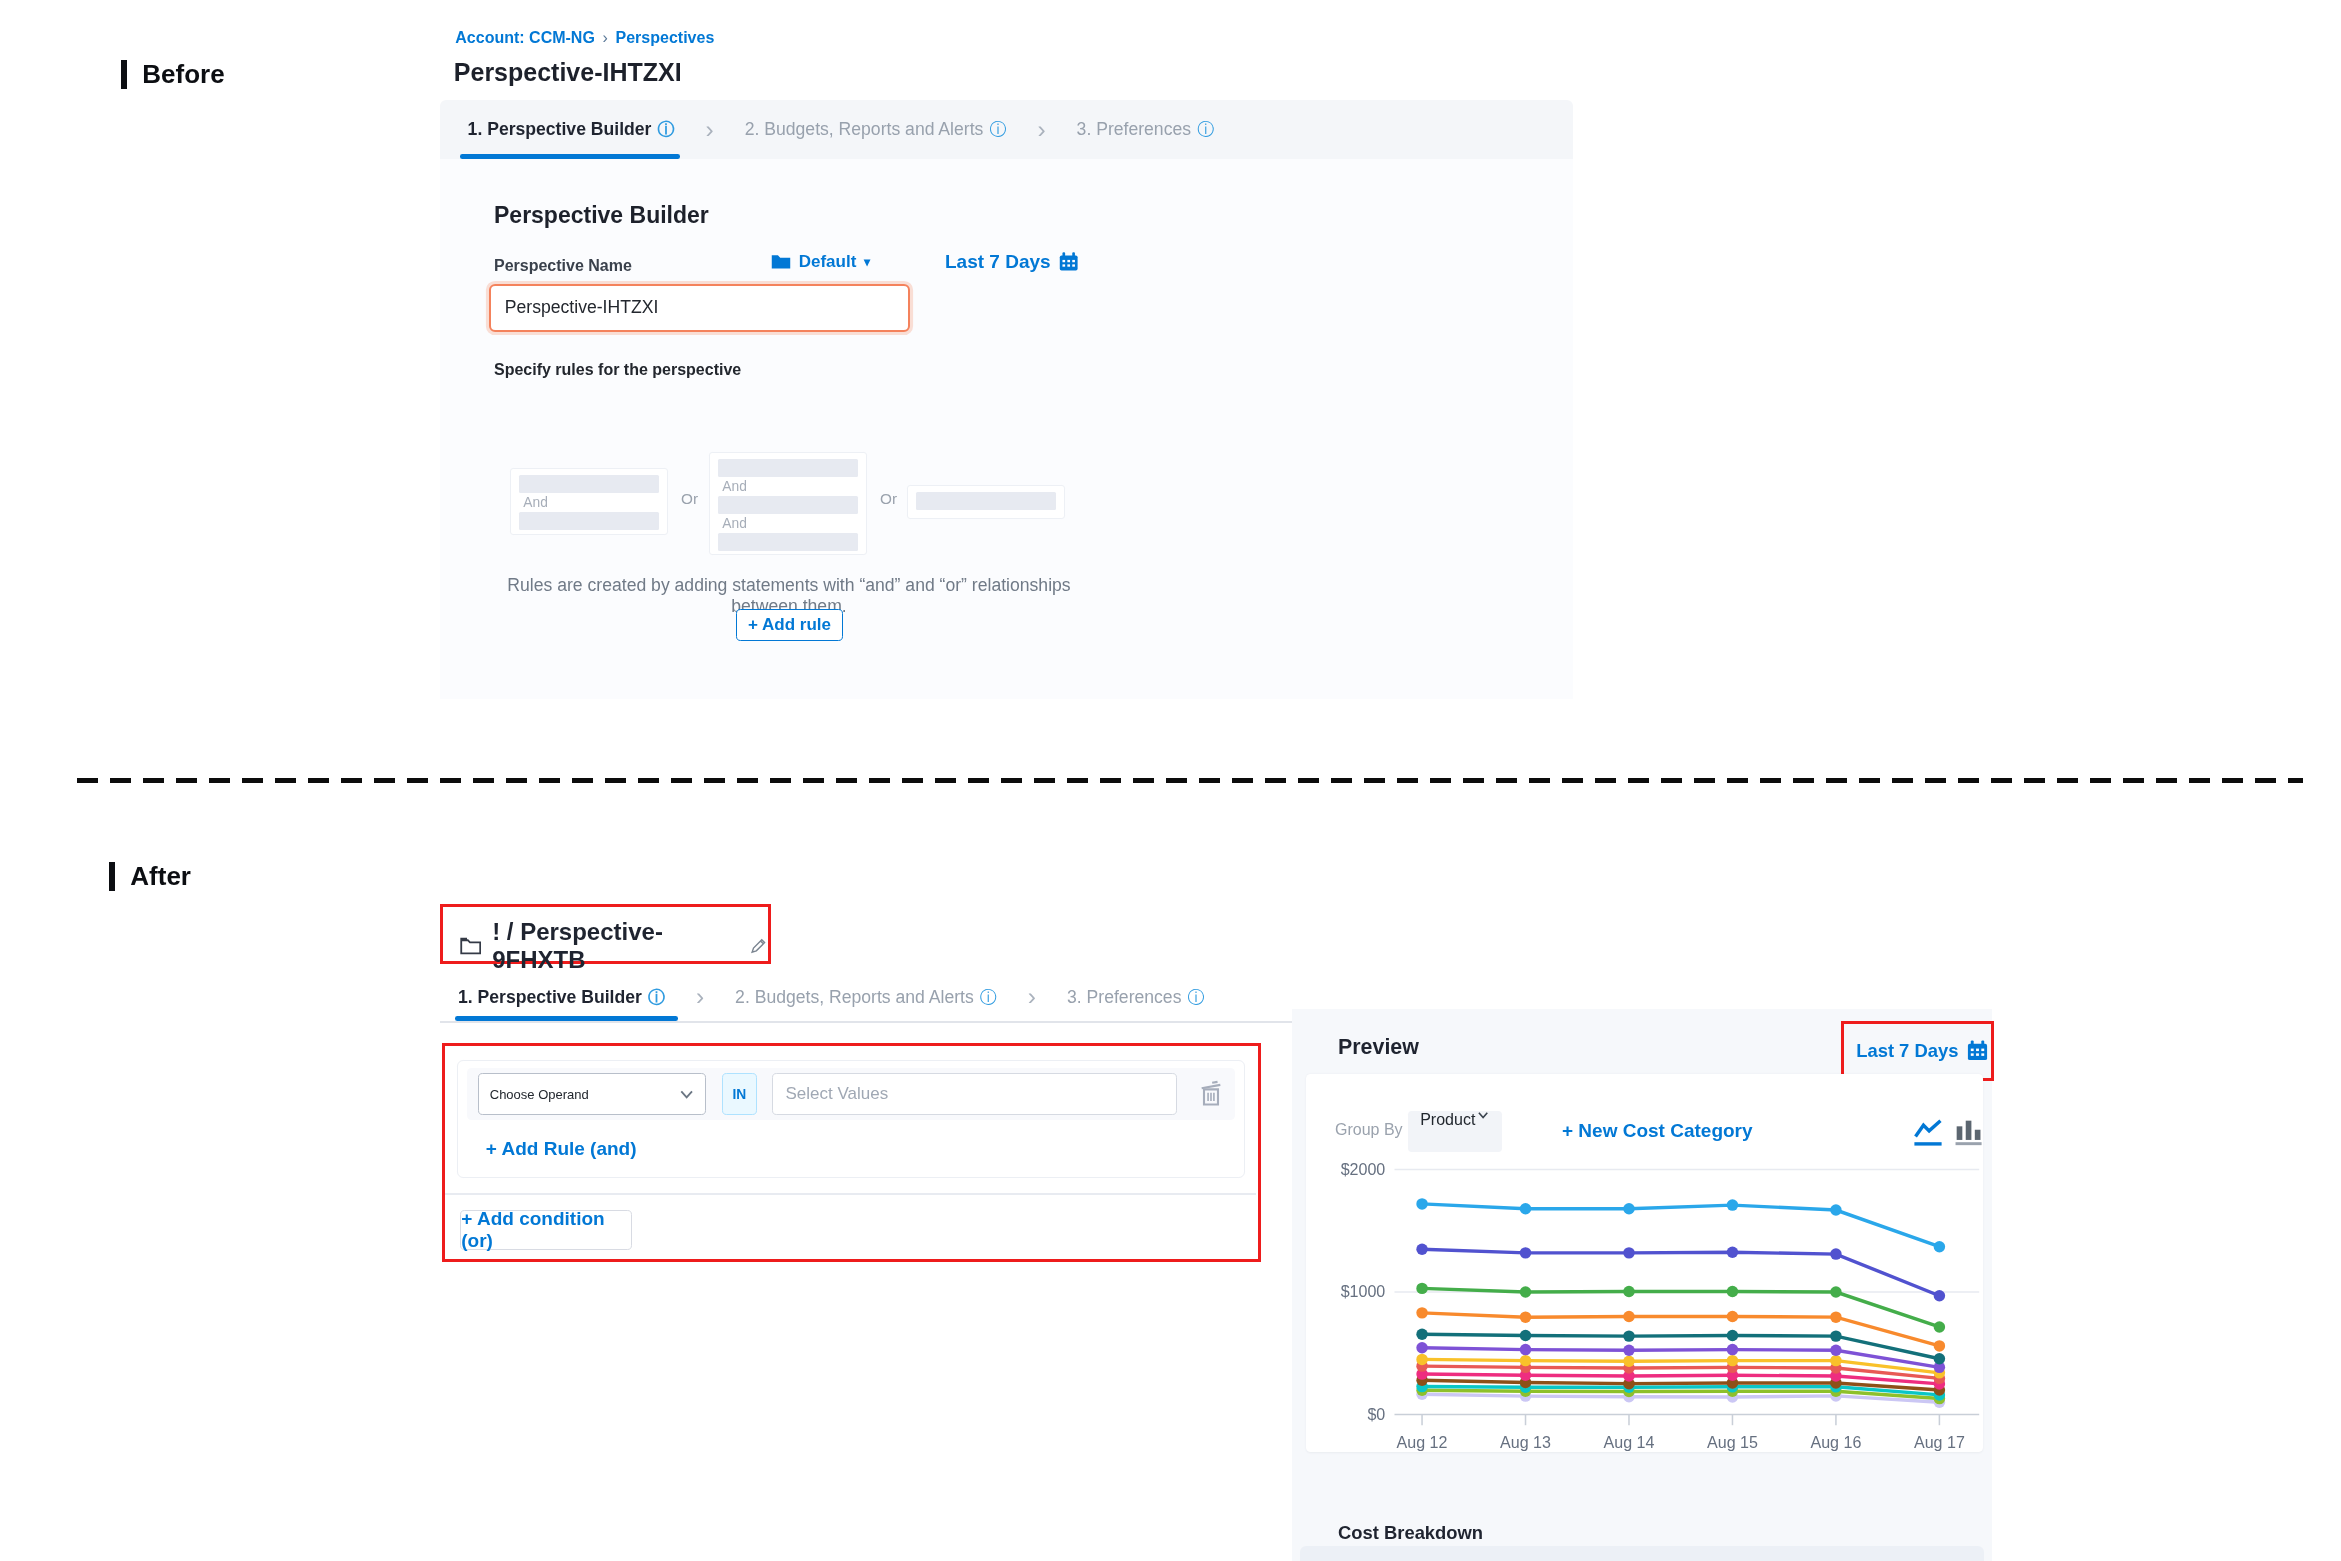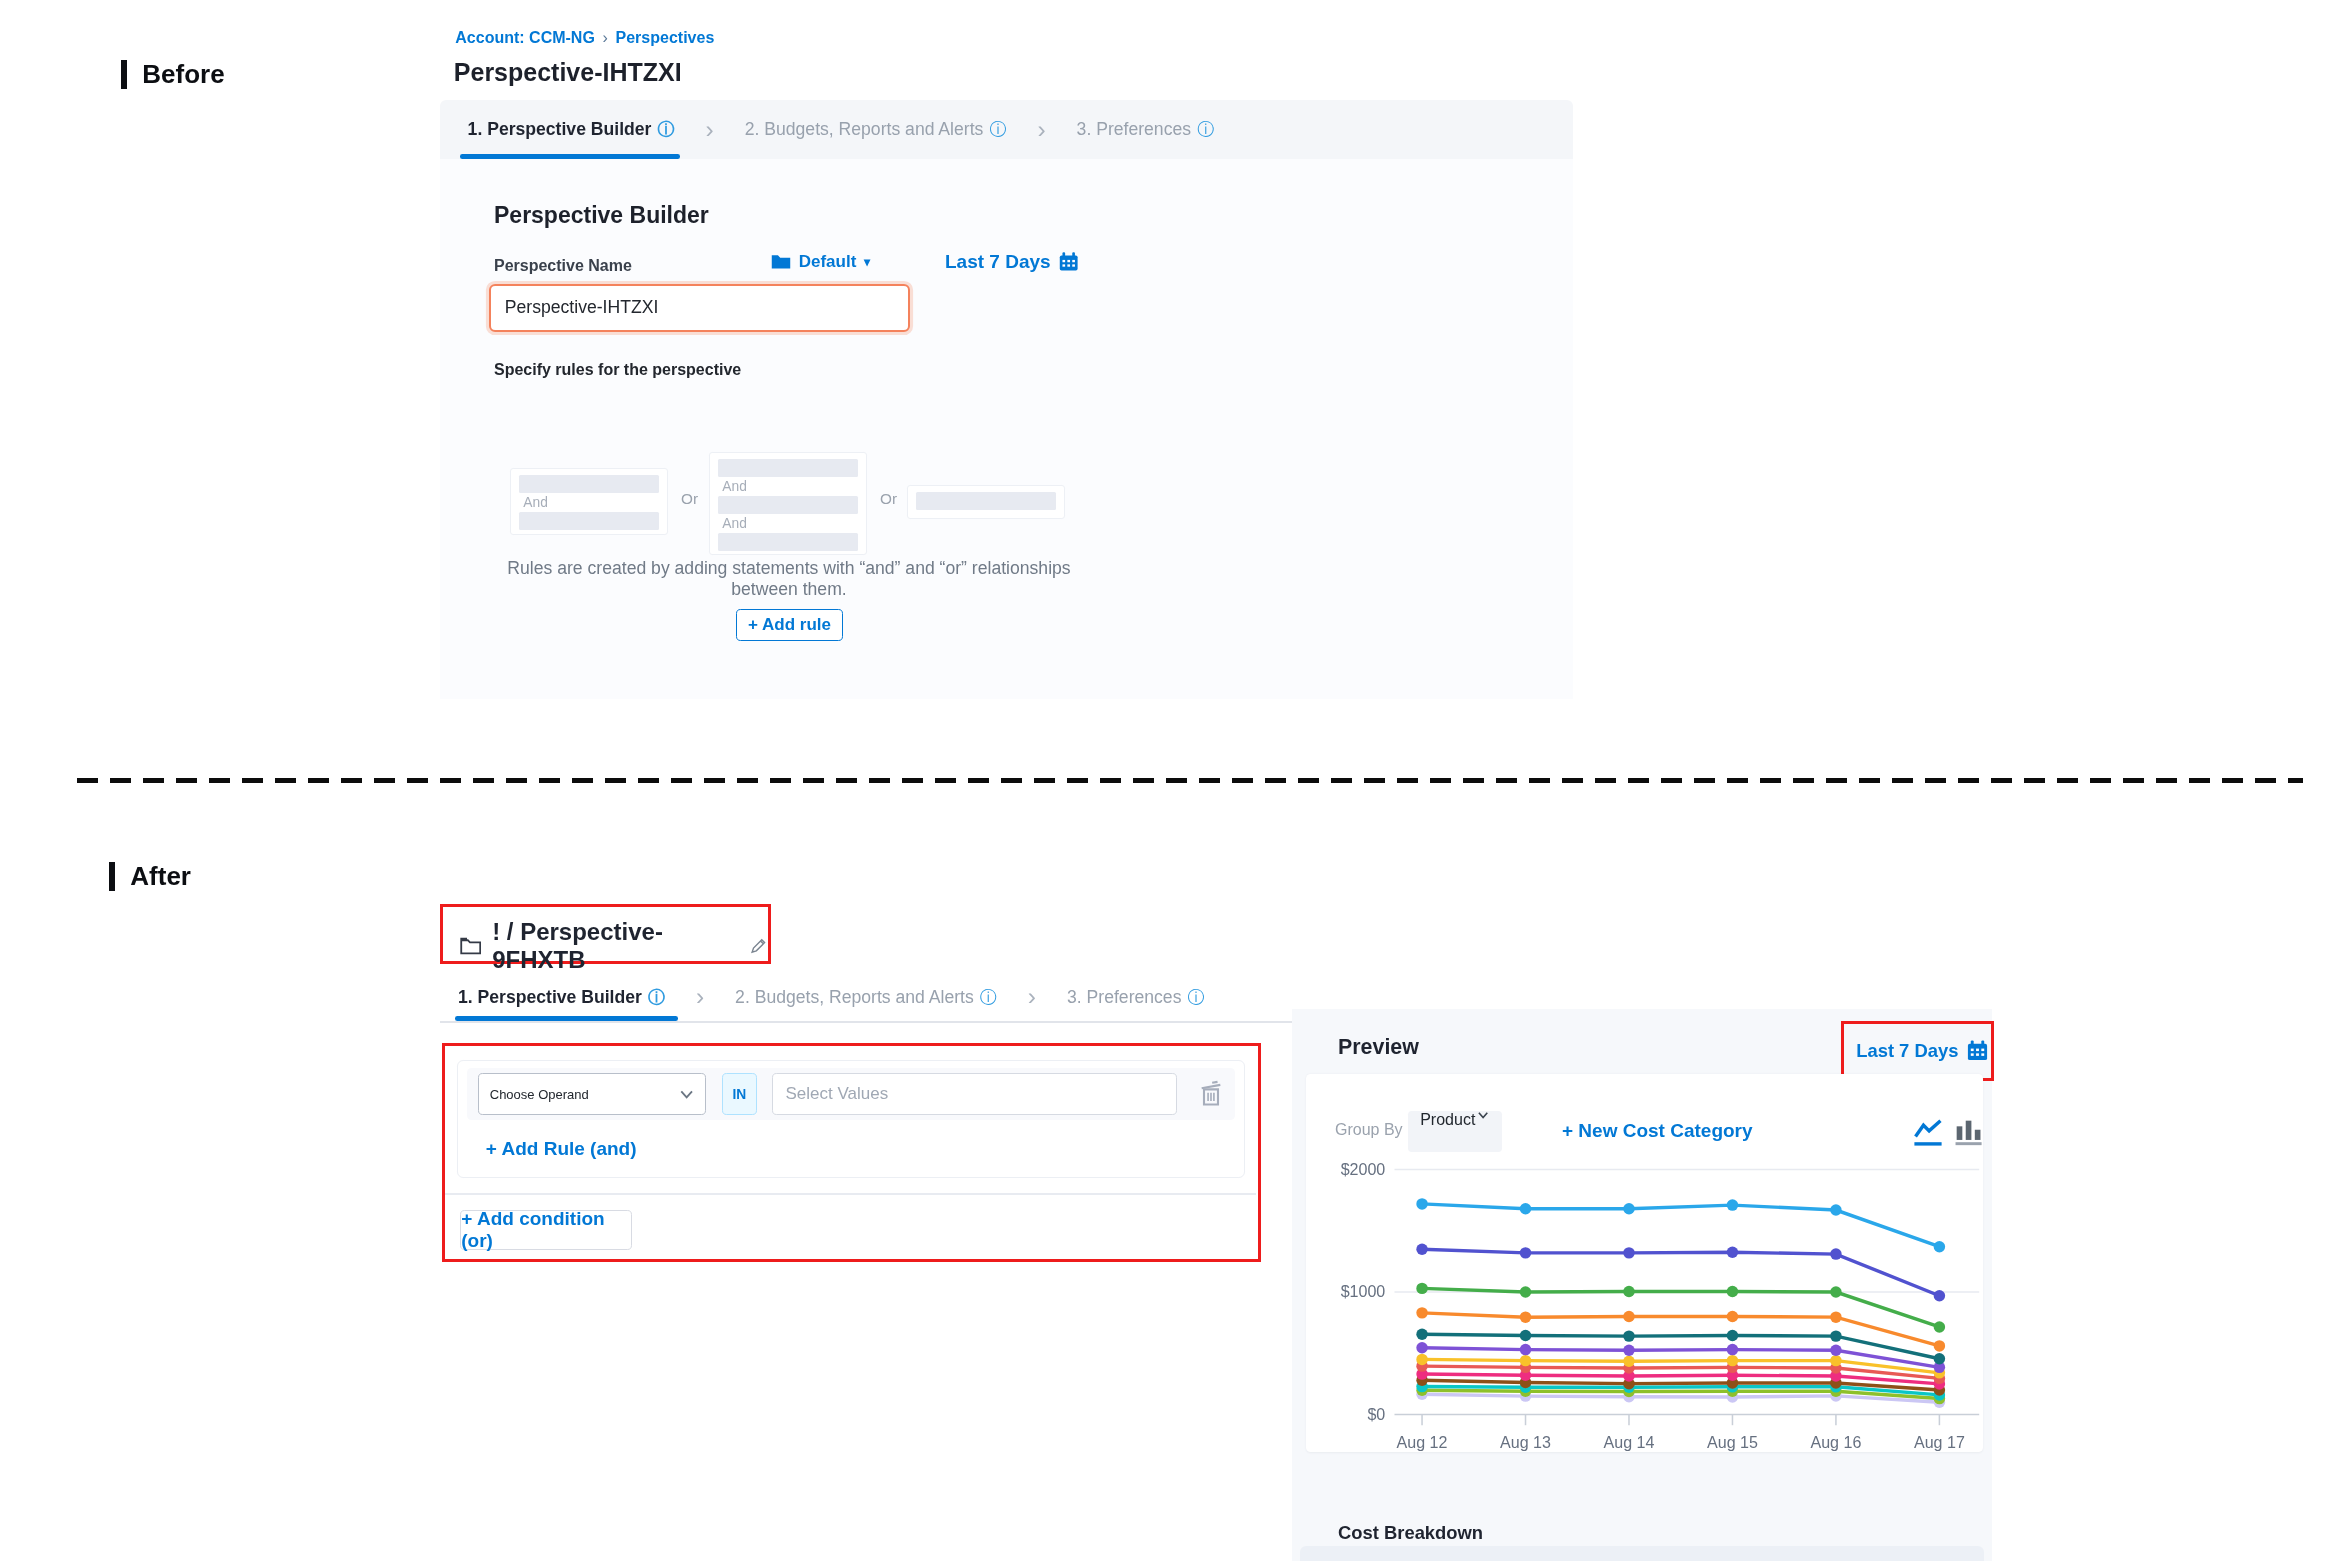--- a/index.html
+++ b/index.html
@@ -141,21 +141,21 @@
         <div class="ph-and">And</div>
         <div class="ph-bar"></div>
         <div class="ph-and">And</div>
         <div class="ph-bar"></div>
       </div>
       <div class="abs ph-or" style="left:440px;top:331px;">Or</div>
       <div class="abs ph-card" style="left:467px;top:326px;width:158px;height:34px;">
         <div class="ph-bar"></div>
       </div>
 
-      <div class="abs caption" style="left:43px;top:399px;width:612px;">Rules are created by adding statements with “and” and “or” relationships between them.</div>
+      <div class="abs caption" style="left:43px;top:416px;width:612px;">Rules are created by adding statements with “and” and “or” relationships between them.</div>
 
       <div class="abs btn-outline" style="left:296px;top:450px;width:107px;height:32px;">+ Add rule</div>
     </div>
   </div>
 
   <div class="abs dashed" style="left:77px;top:778px;width:2226px;"></div>
 
   <div class="abs section-label" style="left:109px;top:862px;">After</div>
 
   <div class="abs redbox" style="left:440px;top:904px;width:331px;height:60px;">

